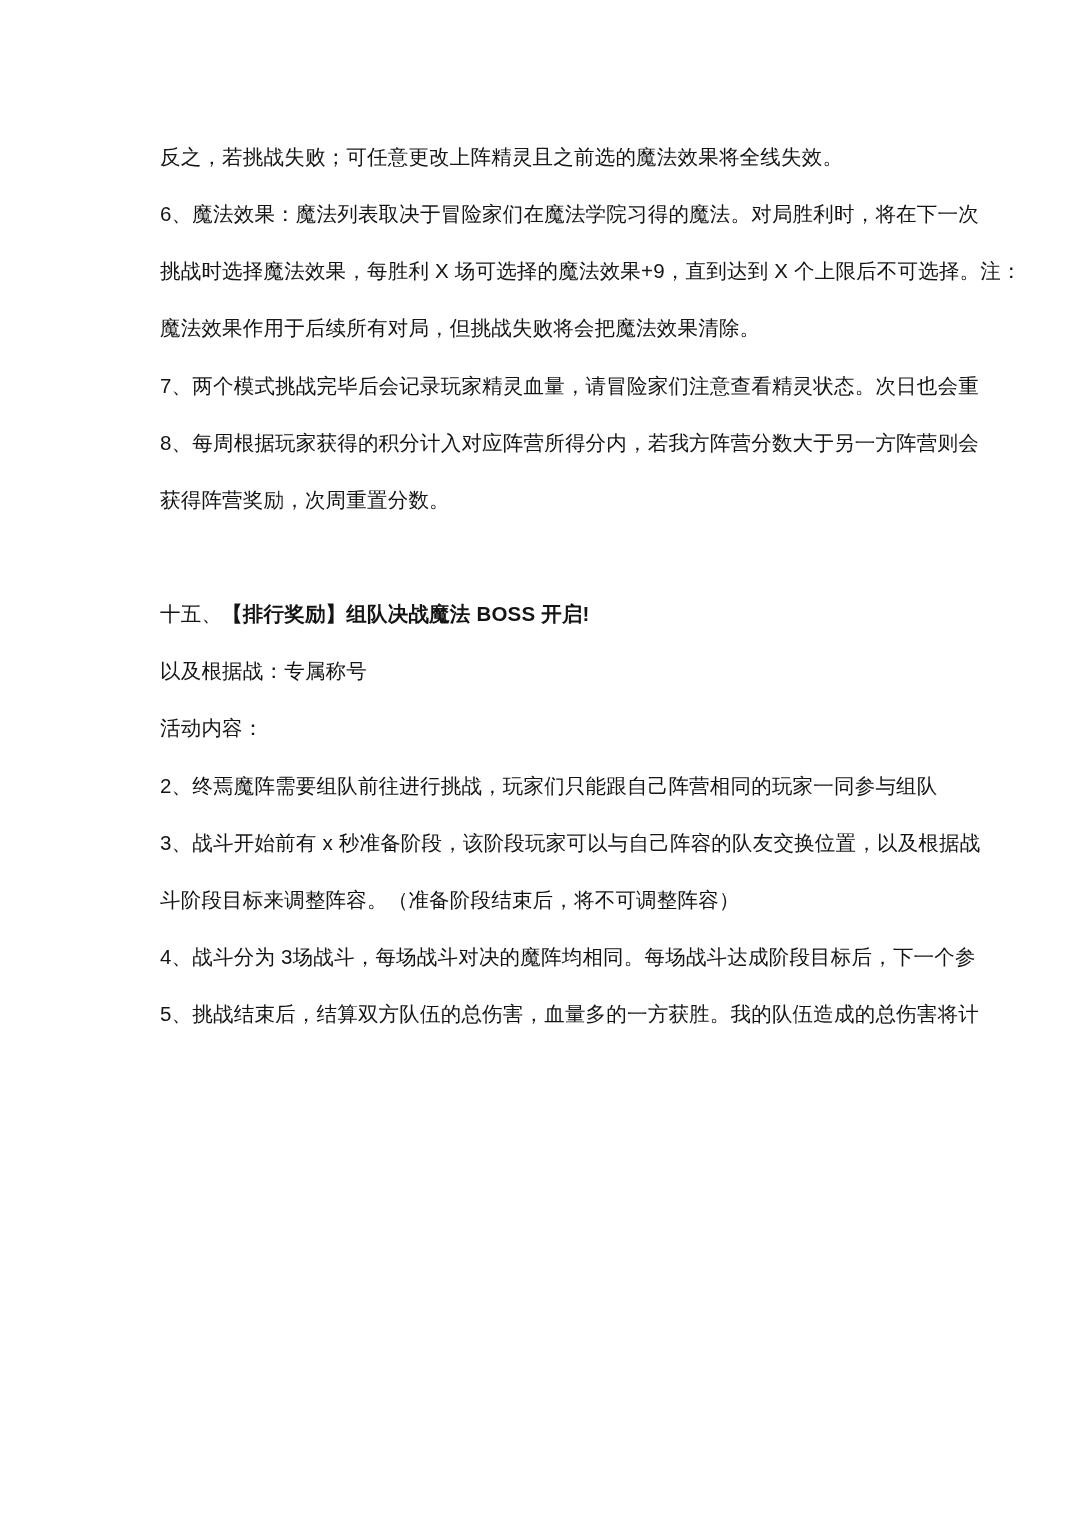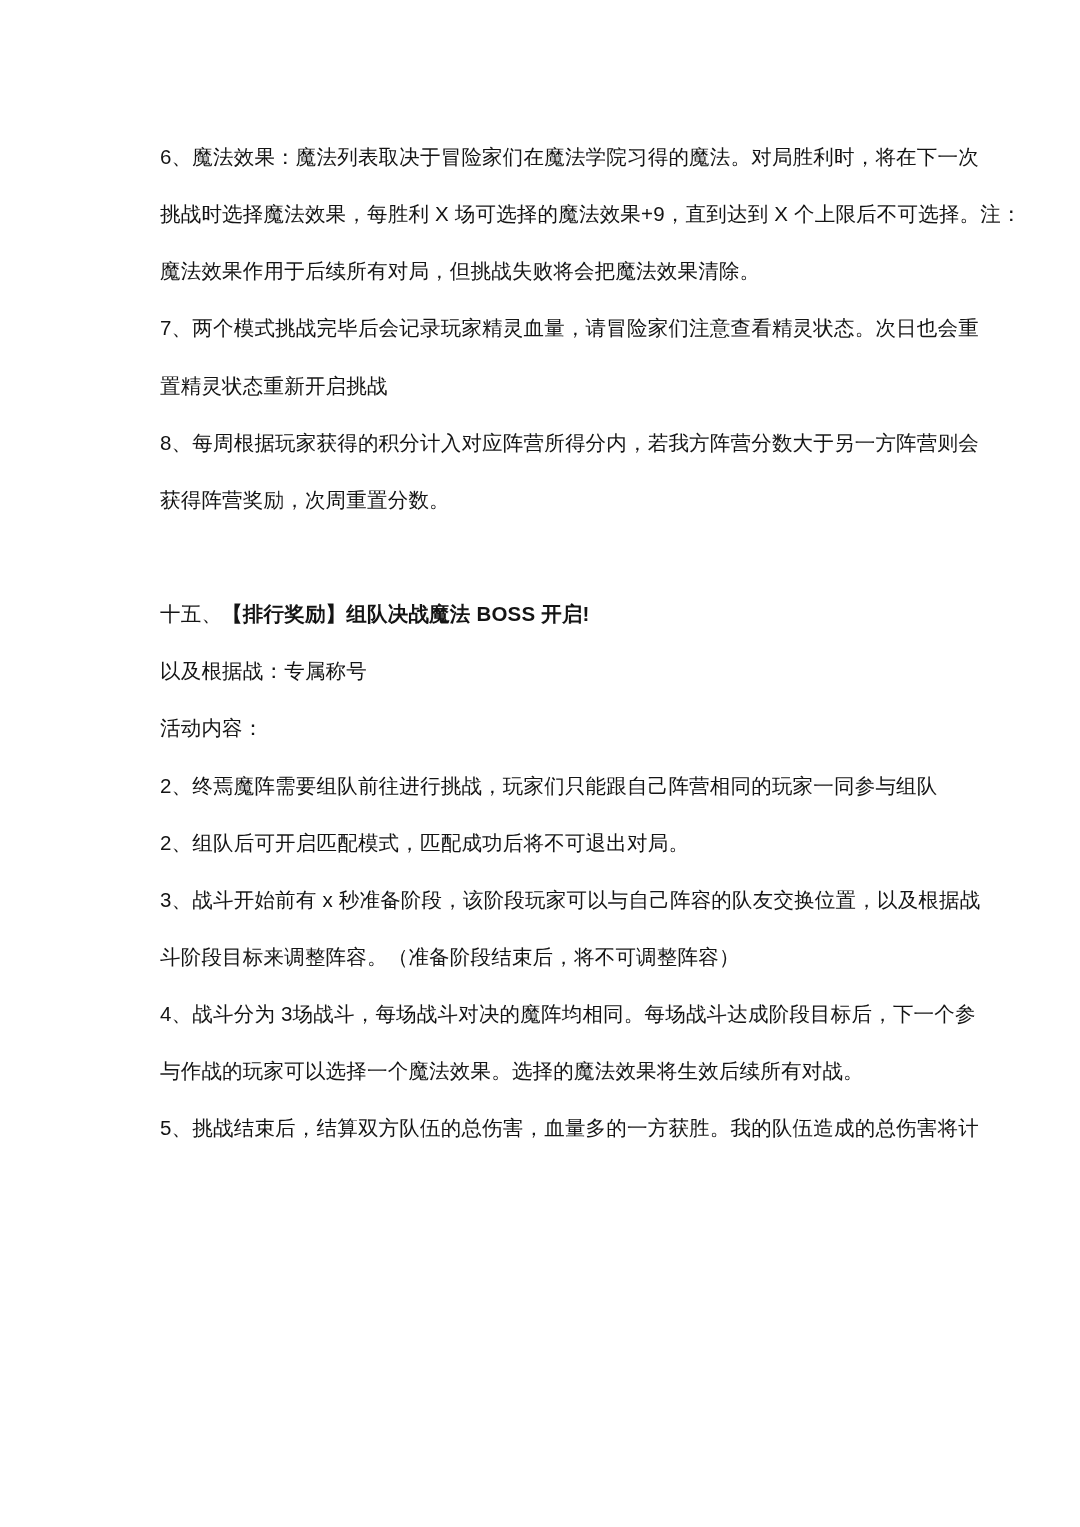--- a/index.html
+++ b/index.html
@@ -38,38 +38,36 @@
   }
   .heading .heading-title {
     font-weight: 700;
   }
 </style>
 </head>
 <body>
 
 <div class="doc-page">
 
+  <div class="line">反之，若挑战失败；可任意更改上阵精灵且之前选的魔法效果将全线失效。</div>
   <div class="line">6、魔法效果：魔法列表取决于冒险家们在魔法学院习得的魔法。对局胜利时，将在下一次</div>
   <div class="line">挑战时选择魔法效果，每胜利 X 场可选择的魔法效果+9，直到达到 X 个上限后不可选择。注：</div>
   <div class="line">魔法效果作用于后续所有对局，但挑战失败将会把魔法效果清除。</div>
   <div class="line">7、两个模式挑战完毕后会记录玩家精灵血量，请冒险家们注意查看精灵状态。次日也会重</div>
-  <div class="line">置精灵状态重新开启挑战</div>
   <div class="line">8、每周根据玩家获得的积分计入对应阵营所得分内，若我方阵营分数大于另一方阵营则会</div>
   <div class="line">获得阵营奖励，次周重置分数。</div>
 
   <div class="line blank"></div>
 
   <div class="line heading">
     <span class="heading-prefix">十五、</span><span class="heading-title">【排行奖励】组队决战魔法 BOSS 开启!</span>
   </div>
 
   <div class="line">以及根据战：专属称号</div>
   <div class="line">活动内容：</div>
 
   <div class="line">2、终焉魔阵需要组队前往进行挑战，玩家们只能跟自己阵营相同的玩家一同参与组队</div>
-  <div class="line">2、组队后可开启匹配模式，匹配成功后将不可退出对局。</div>
   <div class="line">3、战斗开始前有 x 秒准备阶段，该阶段玩家可以与自己阵容的队友交换位置，以及根据战</div>
   <div class="line">斗阶段目标来调整阵容。（准备阶段结束后，将不可调整阵容）</div>
   <div class="line">4、战斗分为 3场战斗，每场战斗对决的魔阵均相同。每场战斗达成阶段目标后，下一个参</div>
-  <div class="line">与作战的玩家可以选择一个魔法效果。选择的魔法效果将生效后续所有对战。</div>
   <div class="line">5、挑战结束后，结算双方队伍的总伤害，血量多的一方获胜。我的队伍造成的总伤害将计</div>
 
 </div>
 
 </body></html>

